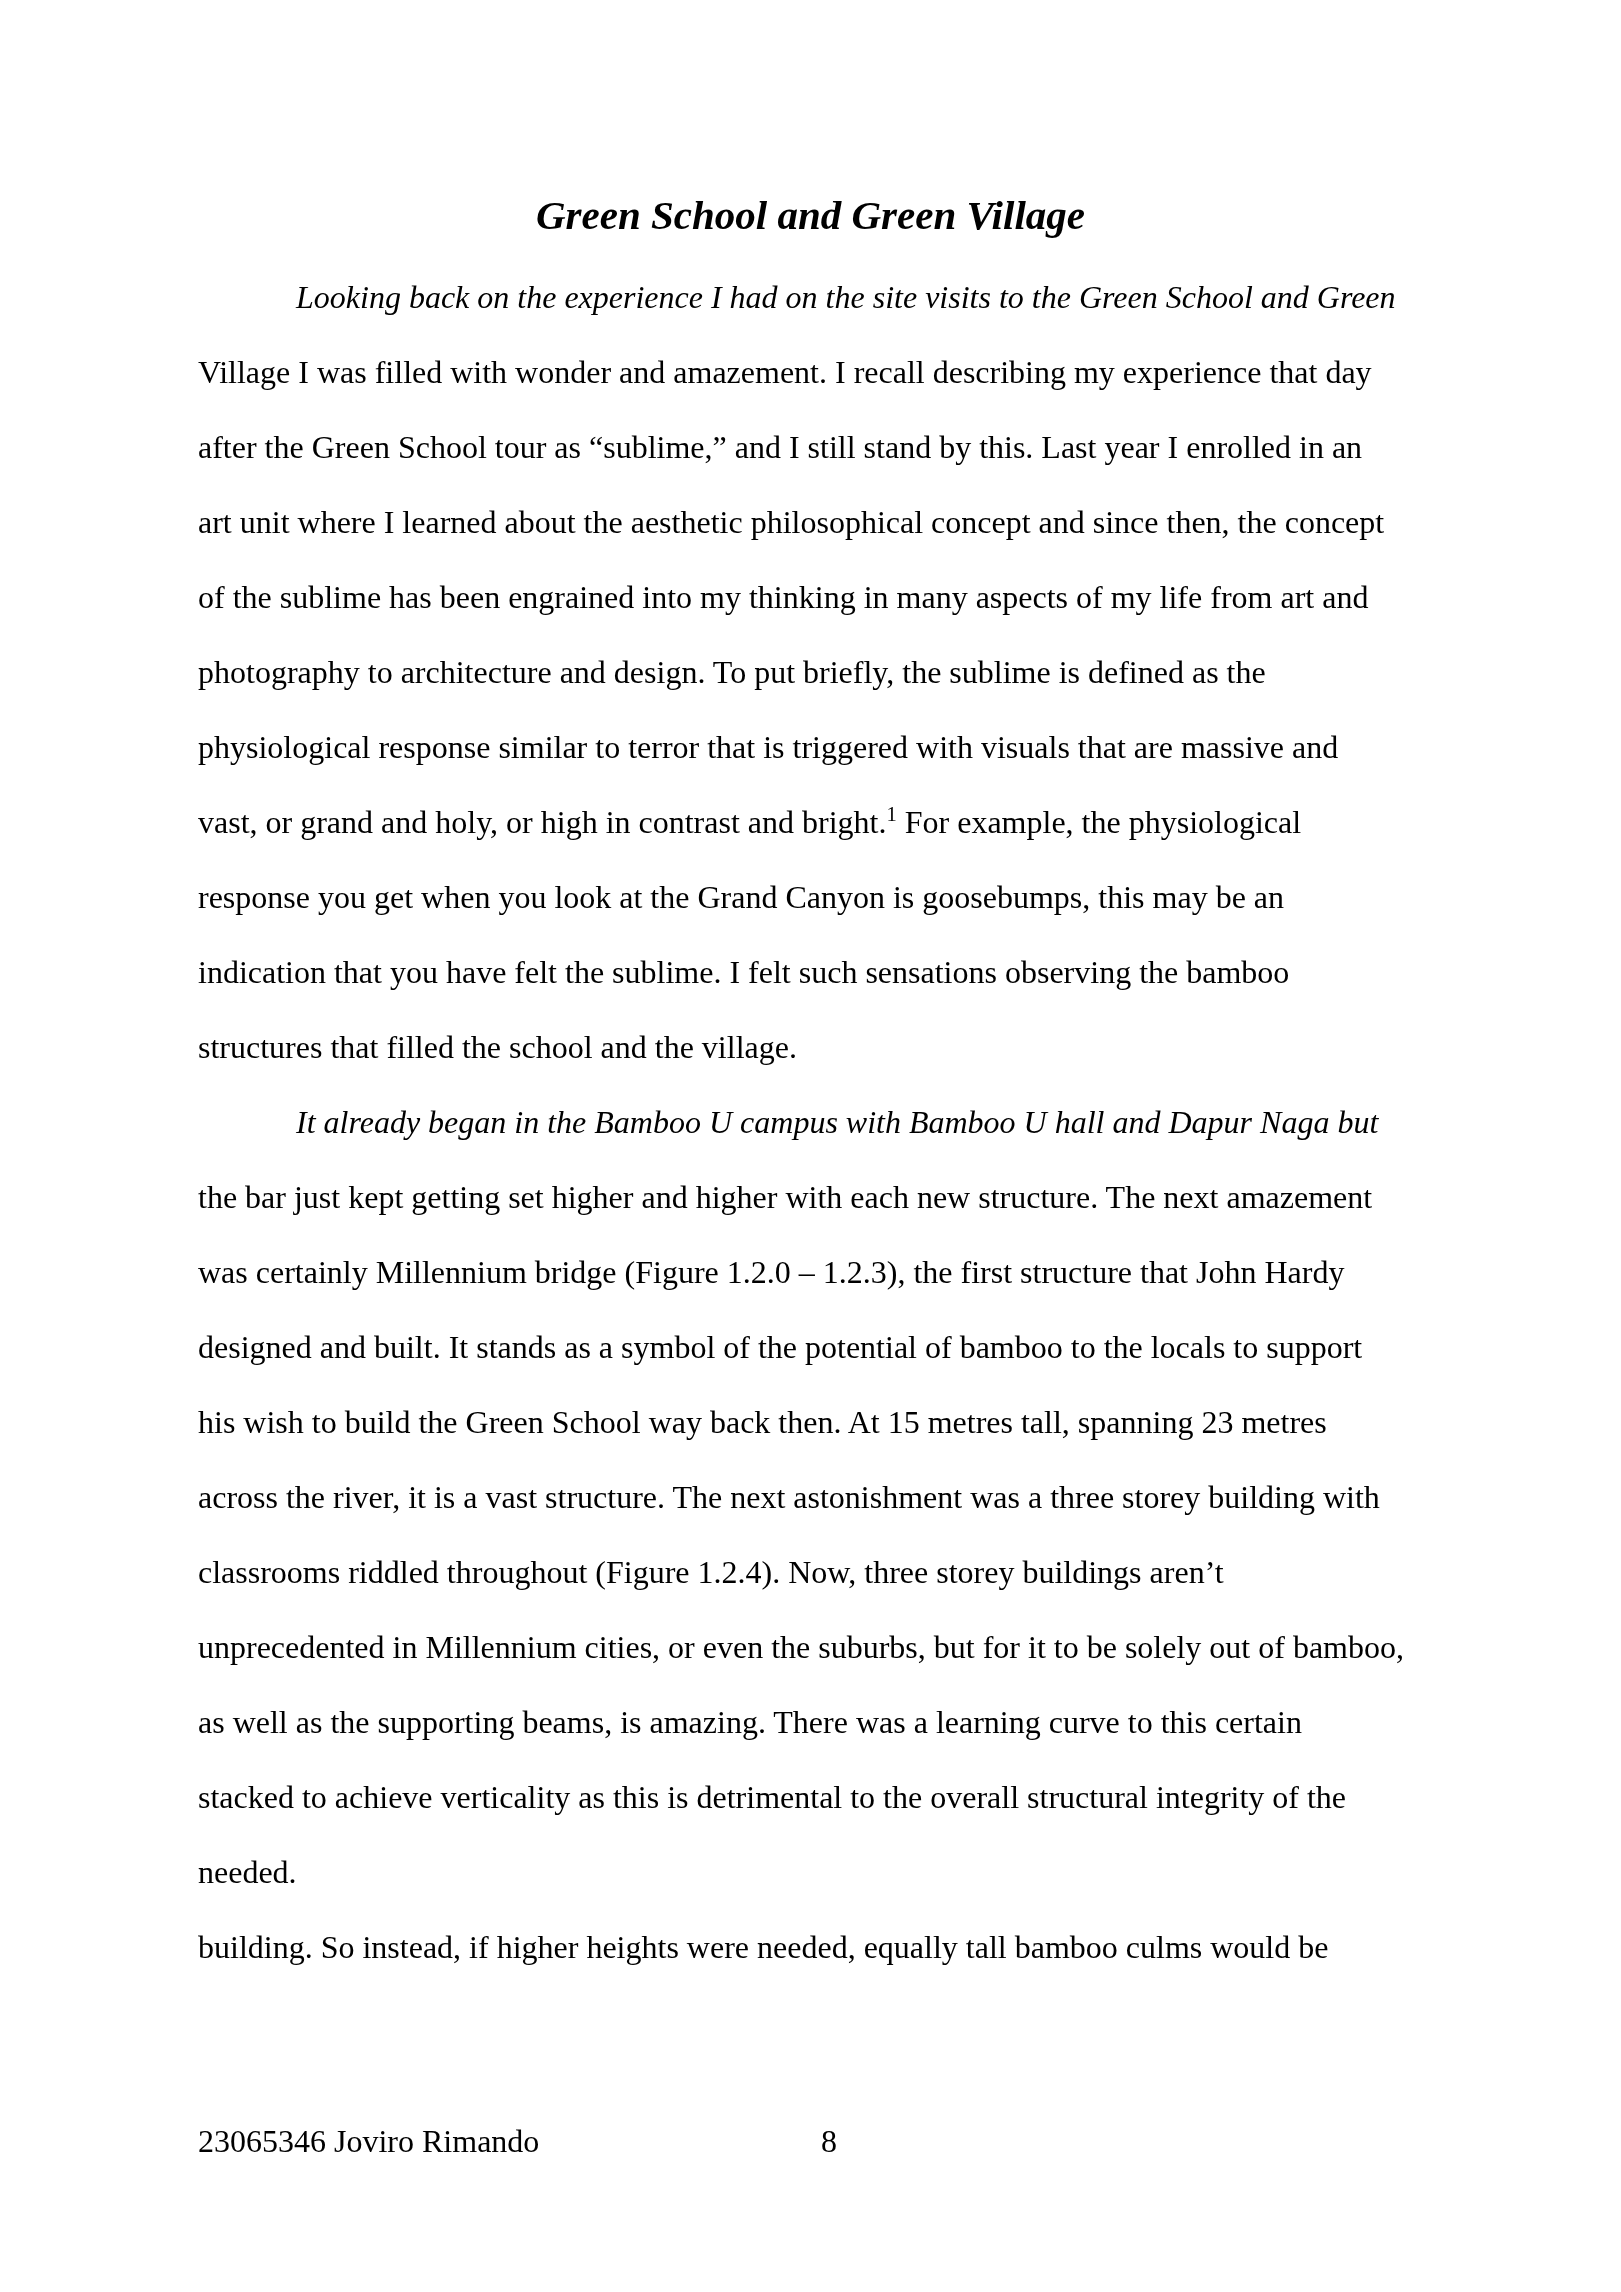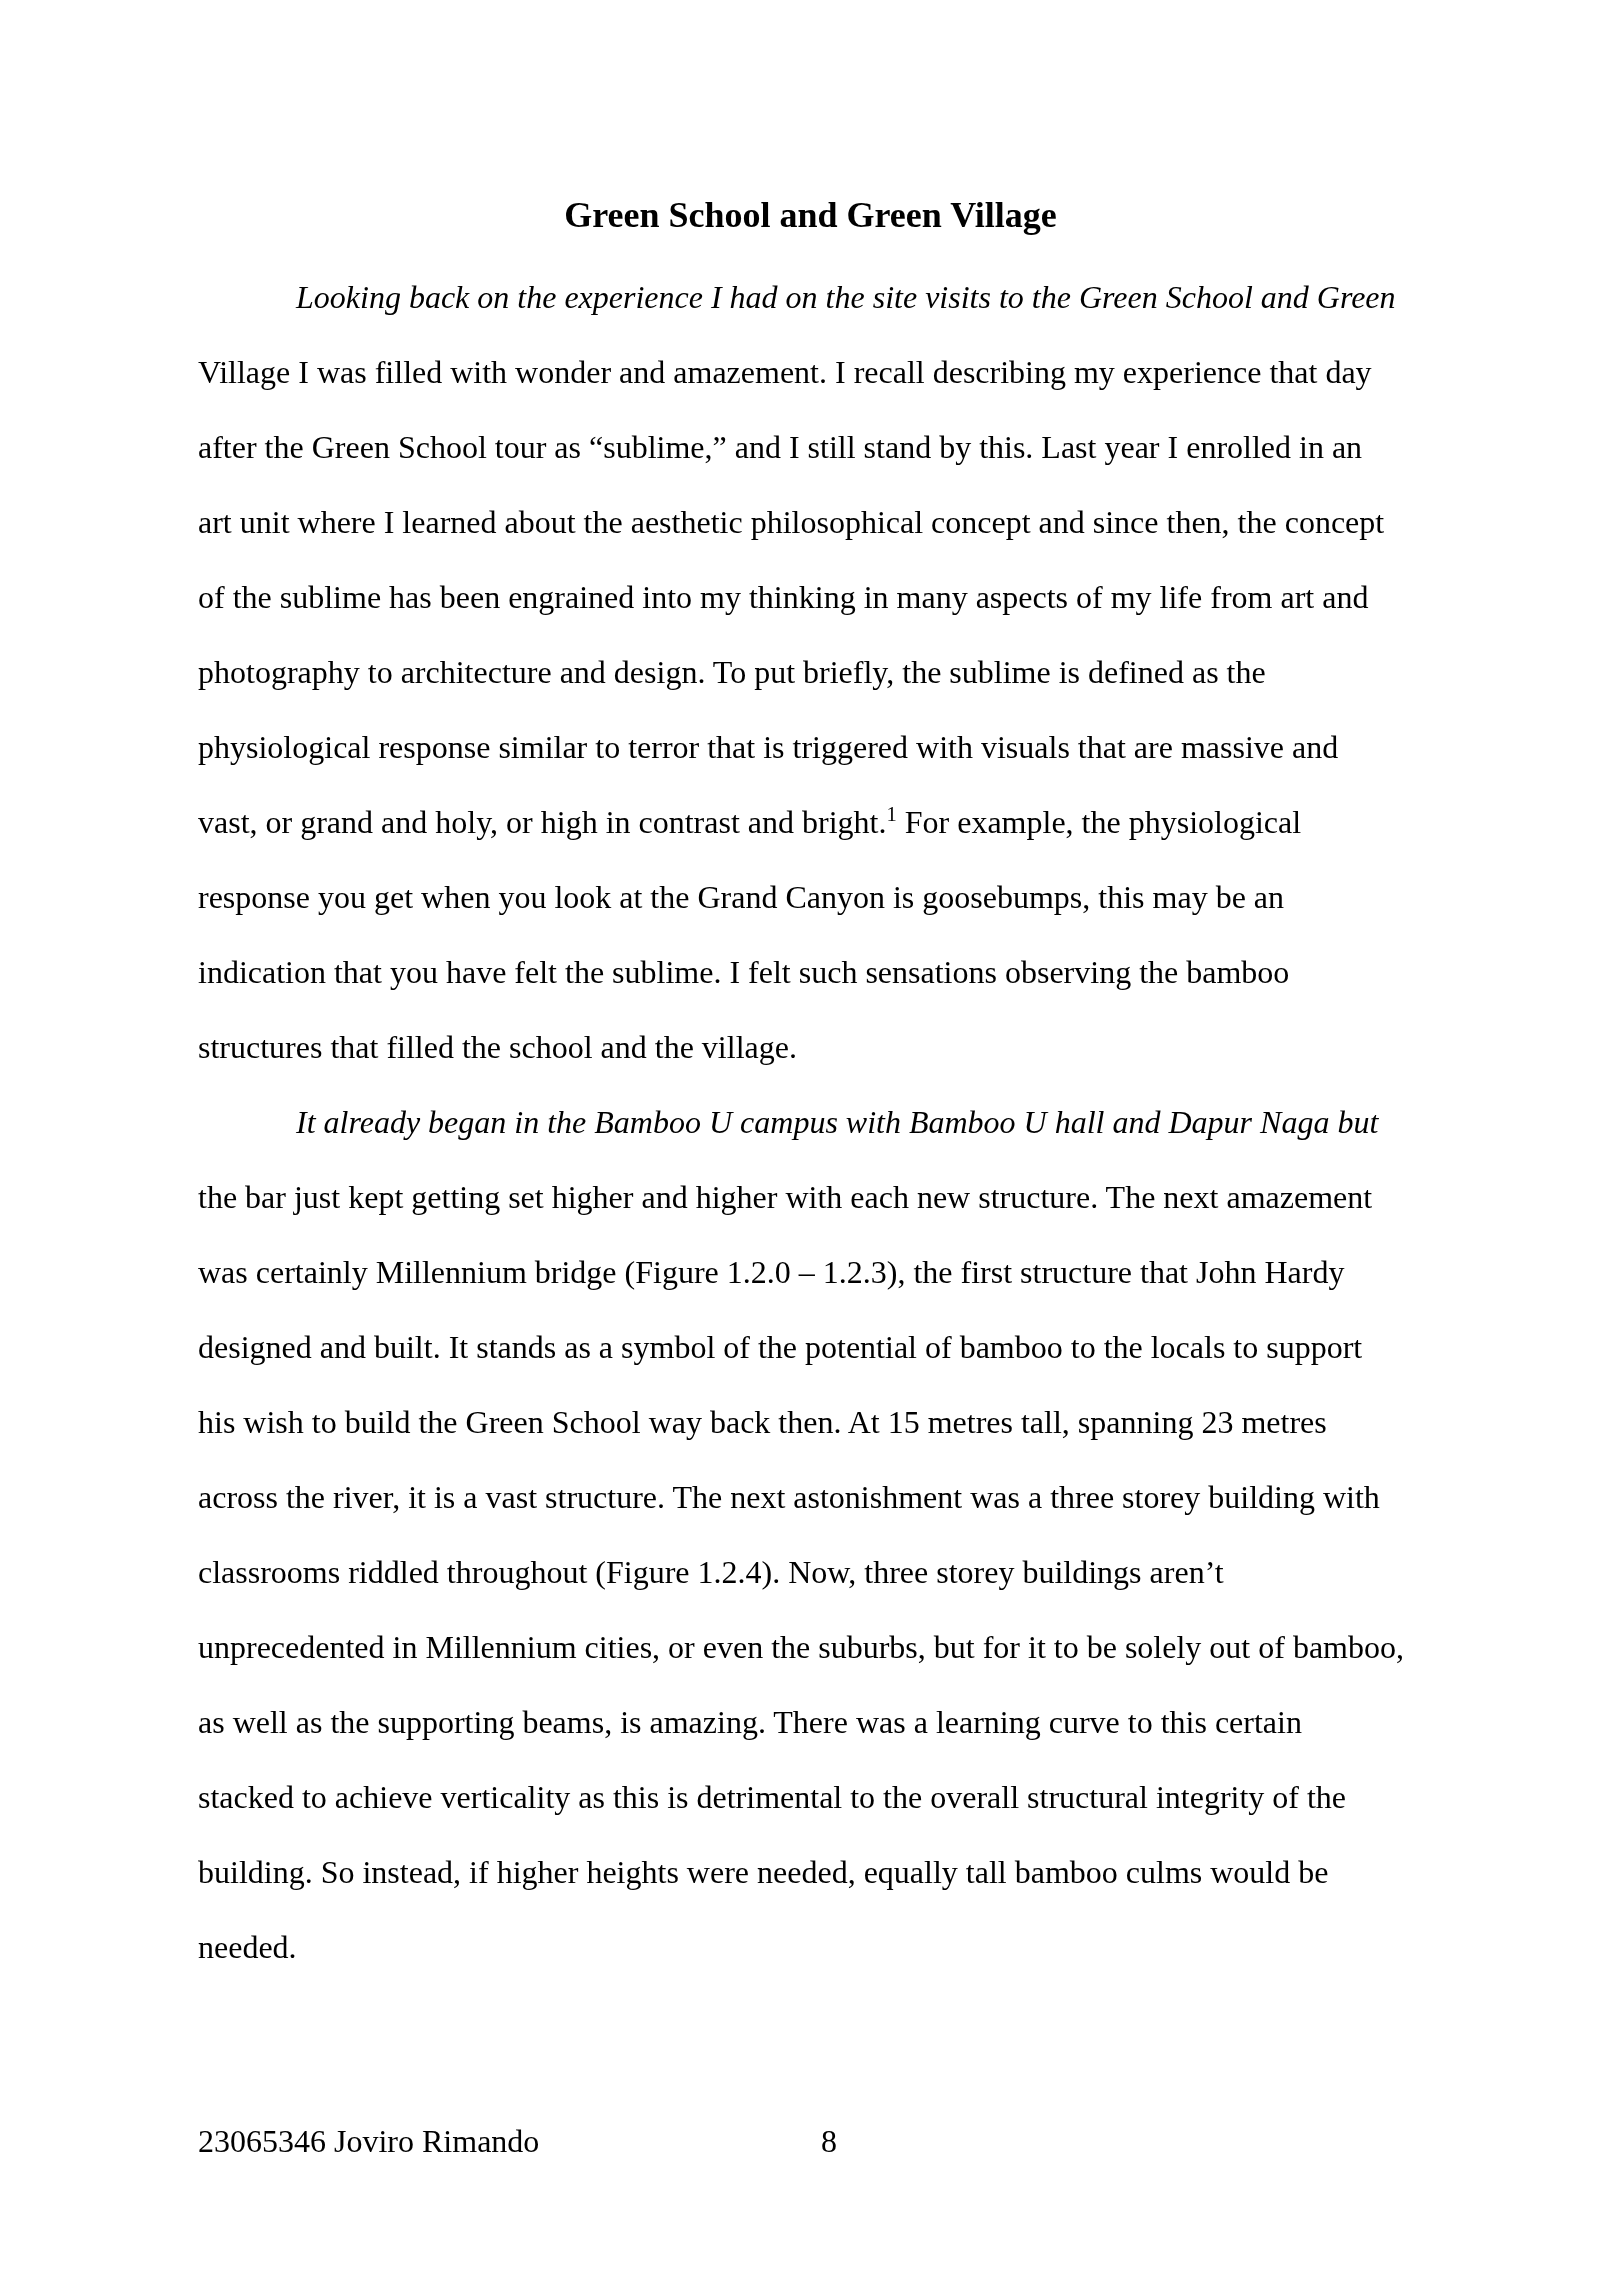--- a/index.html
+++ b/index.html
@@ -12,23 +12,24 @@
     color: #000000;
     font-family: "Liberation Serif", "DejaVu Serif", serif;
     overflow: hidden;
   }
   .essay-title {
     position: absolute;
     top: 178px;
     left: 0;
     width: 100%;
     text-align: center;
-    font-size: 36px;
+    font-size: 41px;
     line-height: 75px;
     font-weight: bold;
+    font-style: italic;
     white-space: nowrap;
   }
   .essay-body {
     position: absolute;
     top: 260px;
     left: 198px;
     width: 1235px;
     font-size: 32px;
     line-height: 75px;
   }
@@ -89,22 +90,22 @@
       <div class="line indent"><span>It already began in the Bamboo U campus with Bamboo U hall and Dapur Naga but</span></div>
       <div class="line"><span>the bar just kept getting set higher and higher with each new structure. The next amazement</span></div>
       <div class="line"><span>was certainly Millennium bridge (Figure 1.2.0 – 1.2.3), the first structure that John Hardy</span></div>
       <div class="line"><span>designed and built. It stands as a symbol of the potential of bamboo to the locals to support</span></div>
       <div class="line"><span>his wish to build the Green School way back then. At 15 metres tall, spanning 23 metres</span></div>
       <div class="line"><span>across the river, it is a vast structure. The next astonishment was a three storey building with</span></div>
       <div class="line"><span>classrooms riddled throughout (Figure 1.2.4). Now, three storey buildings aren’t</span></div>
       <div class="line"><span>unprecedented in Millennium cities, or even the suburbs, but for it to be solely out of bamboo,</span></div>
       <div class="line"><span>as well as the supporting beams, is amazing. There was a learning curve to this certain</span></div>
       <div class="line"><span>stacked to achieve verticality as this is detrimental to the overall structural integrity of the</span></div>
+      <div class="line"><span>needed.</span></div>
       <div class="line"><span>building. So instead, if higher heights were needed, equally tall bamboo culms would be</span></div>
-      <div class="line"><span>needed.</span></div>
     </div>
 
   <div class="page-footer">
     <span class="student-id">23065346 Joviro Rimando</span>
     <span class="page-number">8</span>
   </div>
 
 </div>
 
 

